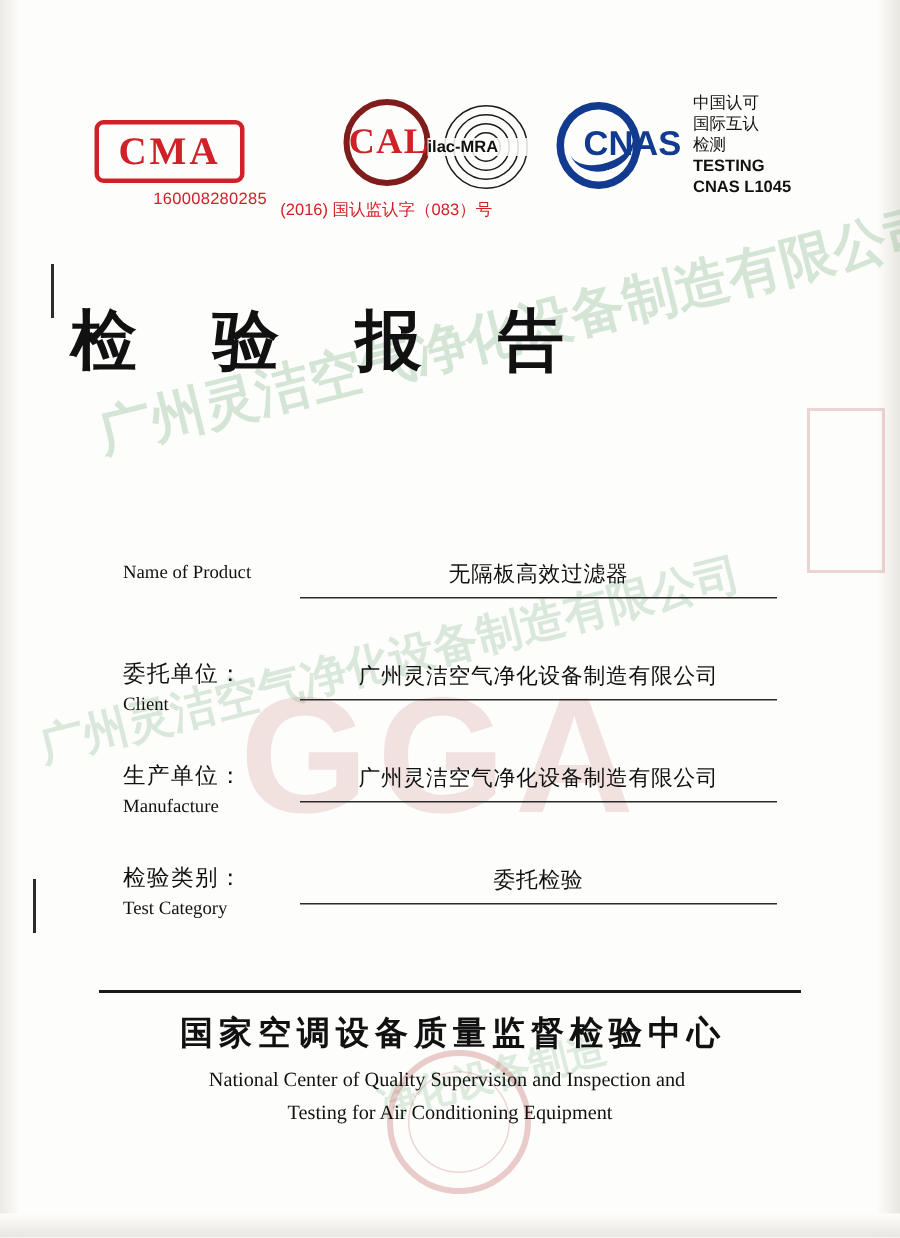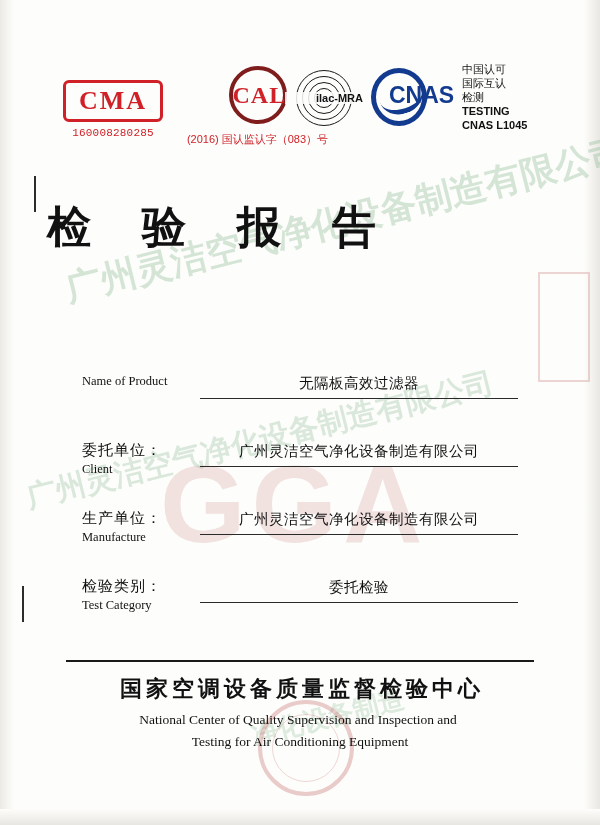--- a/index.html
+++ b/index.html
@@ -44,21 +44,21 @@
   .cma-box {
     width: 100px; height: 42px; margin: 0 auto;
     border: 3px solid #cf2127; border-radius: 6px;
     color: #cf2127; font-weight: bold; font-size: 26px;
     line-height: 36px; letter-spacing: 2px;
     font-family: "Liberation Serif", serif;
     position: relative;
   }
   .cma-code {
     margin-top: 5px; color: #cf2127; font-size: 11px;
-    font-family: Liberation Mono, monospace; letter-spacing: 0.2px;
+    font-family: Liberation Sans, sans-serif; letter-spacing: 0.2px; text-align: right;
   }
 
   
   .cal { left: 185px; top: 18px; width: 145px; }
   .cal-circle {
     width: 58px; height: 58px; border-radius: 50%;
     border: 4px solid #7f1d1d; margin: 0 auto;
     color: #cf2127; font-weight: bold; font-size: 24px;
     line-height: 50px; letter-spacing: 1px;
     font-family: "Liberation Serif", serif;
@@ -76,21 +76,21 @@
   .ilac-mark .ring {
     position: absolute; border: 1px solid #1a1a1a; border-radius: 50%;
     left: 50%; top: 50%; transform: translate(-50%, -50%);
   }
   .ilac-r1 { width: 56px; height: 56px; }
   .ilac-r2 { width: 44px; height: 44px; }
   .ilac-r3 { width: 32px; height: 32px; }
   .ilac-r4 { width: 20px; height: 20px; }
   .ilac-label {
     position: absolute; left: 0; top: 24px; width: 78px;
-    text-align: right; font-family: "Liberation Sans", sans-serif;
+    text-align: left; font-family: "Liberation Sans", sans-serif;
     font-size: 11px; font-weight: bold; color: #111;
     background: rgba(253,253,251,0.85);
   }
 
   
   .cnas { left: 370px; top: 18px; width: 98px; }
   .cnas-mark { position: relative; width: 96px; height: 64px; margin: 0 auto; }
   .cnas-oval {
     position: absolute; left: 0; top: 2px; width: 56px; height: 58px;
     border: 5px solid #123a8f; border-radius: 50%;

